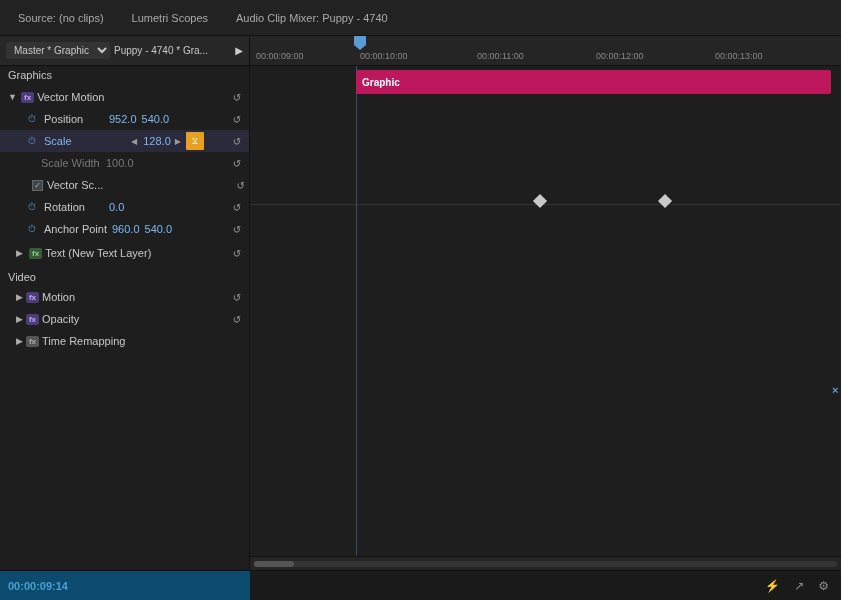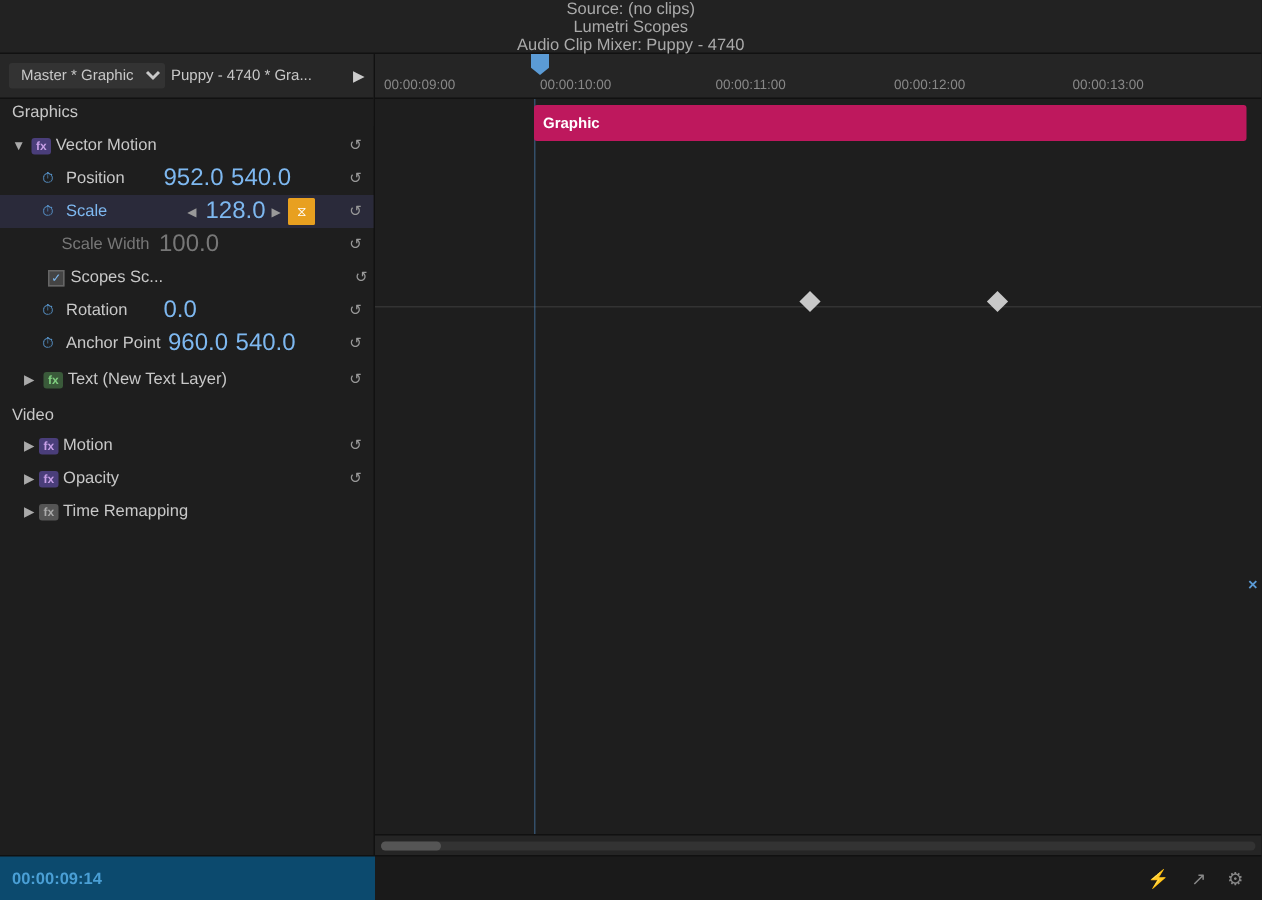--- a/index.html
+++ b/index.html
@@ -14,21 +14,20 @@
     }
 
     
     .tab-bar {
       display: flex;
       align-items: center;
       background: #222222;
       height: 36px;
       border-bottom: 1px solid #111;
       padding: 0 4px;
-      flex-direction: column;
     }
     .tab {
       padding: 0 14px;
       height: 36px;
       display: flex;
       align-items: center;
       cursor: pointer;
       color: #aaa;
       font-size: 11px;
       white-space: nowrap;
@@ -166,21 +165,21 @@
     .stopwatch.active {
       color: #5b9bd5;
     }
     .prop-name {
       color: #c8c8c8;
       font-size: 11px;
       min-width: 60px;
     }
     .prop-value {
       color: #7eb8f0;
-      font-size: 16px;
+      font-size: 11px;
       cursor: pointer;
       margin-left: 2px;
     }
     .prop-controls {
       display: flex;
       align-items: center;
       margin-left: auto;
       gap: 2px;
     }
     .nav-btn {
@@ -470,21 +469,21 @@
 
       <div class="prop-row">
         <span class="arrow" style="width:10px;"></span>
         <span class="prop-name" style="color:#777;">Scale Width</span>
         <span class="prop-value" style="color:#777;">100.0</span>
         <span class="reset-btn">↺</span>
       </div>
 
       <div class="checkbox-row">
         <div class="cb-check">✓</div>
-        <span class="cb-label">Scopes Sc...</span>
+        <span class="cb-label">Vector Sc...</span>
         <span class="cb-reset">↺</span>
       </div>
 
       <div class="prop-row">
         <span class="stopwatch">⏱</span>
         <span class="prop-name">Rotation</span>
         <span class="prop-value">0.0</span>
         <span class="reset-btn">↺</span>
       </div>
 

